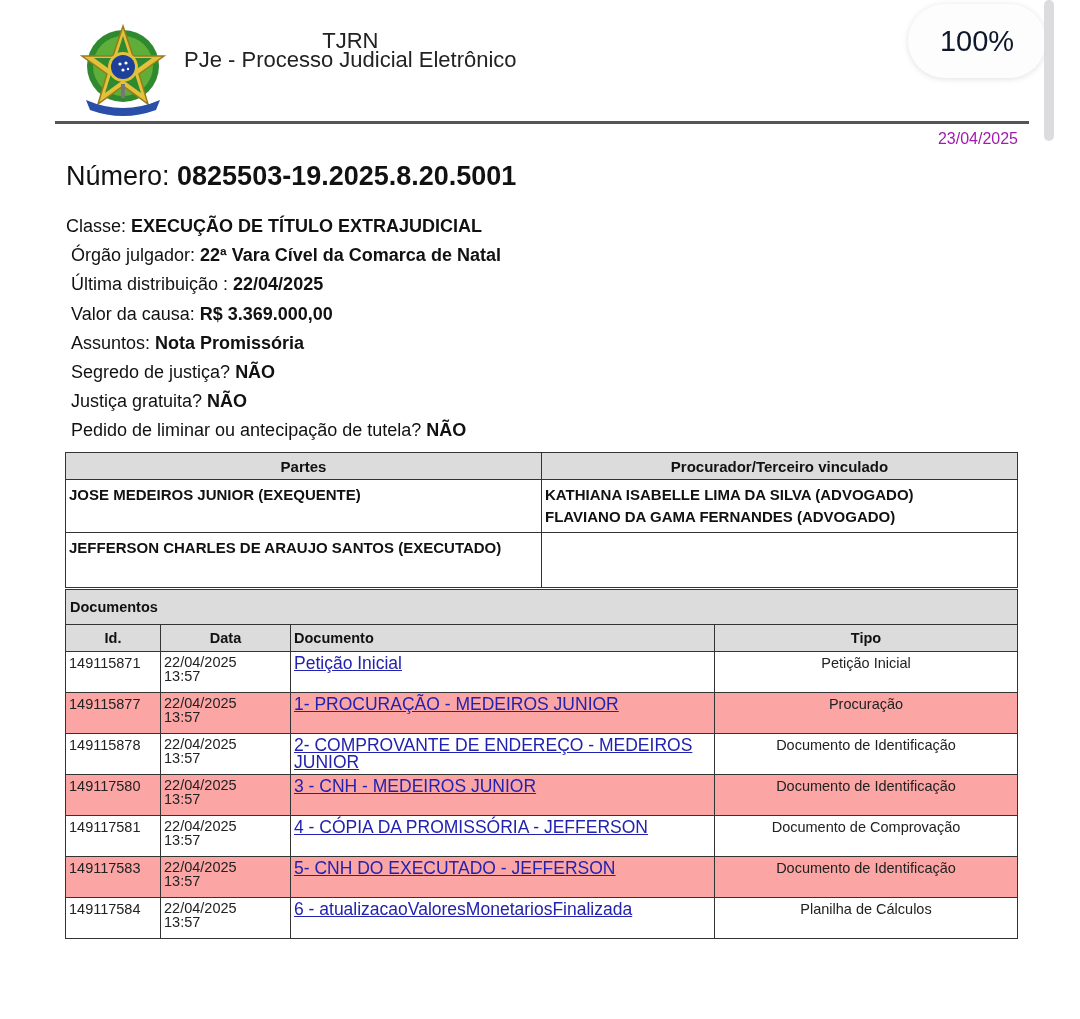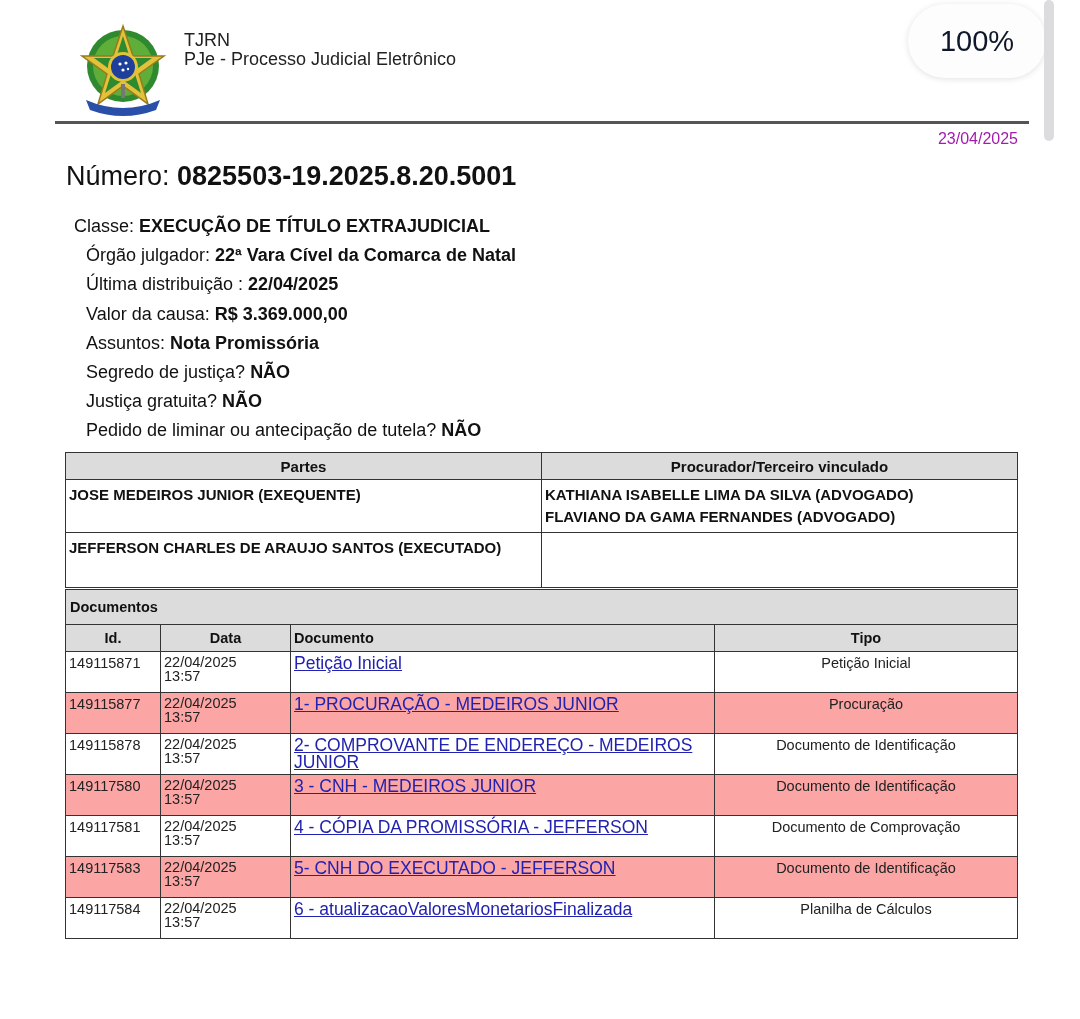--- a/index.html
+++ b/index.html
@@ -1,37 +1,37 @@
 <!DOCTYPE html>
 <html><head>
 <meta charset="utf-8">
 <style>
   html, body { margin: 0; padding: 0; background: #ffffff; }
   body {
     width: 1080px; height: 1019px; position: relative; overflow: hidden;
     font-family: "Liberation Sans", sans-serif; color: #111;
   }
   .emblem { position: absolute; left: 76px; top: 22px; width: 94px; height: 96px; }
-  .hdr-text { position: absolute; left: 184px; top: 31px; font-size: 18px; line-height: 19px; color: #222; }
+  .hdr-text { position: absolute; left: 184px; top: 31px; font-size: 22px; line-height: 19px; color: #222; text-align: center; }
   .hdr-rule { position: absolute; left: 55px; top: 121px; width: 974px; height: 3px; background: #555; }
   .print-date { position: absolute; right: 62px; top: 130px; font-size: 16px; color: #a21caf; }
   .zoom-pill {
     position: absolute; left: 908px; top: 4px; width: 138px; height: 74px;
     border-radius: 37px; background: #fdfdfd;
     box-shadow: 0 1px 6px rgba(0,0,0,0.12);
     display: flex; align-items: center; justify-content: center;
     font-size: 29px; color: #0f172a;
   }
   .scrollbar { position: absolute; left: 1044px; top: 0; width: 10px; height: 141px; background: #dcdcdf; border-radius: 5px; }
 
   .numero { position: absolute; left: 66px; top: 161px; font-size: 27px; color: #111; }
   .numero b { font-weight: bold; }
-  .info { position: absolute; left: 74px; top: 212px; font-size: 18px; line-height: 29.2px; }
+  .info { position: absolute; left: 66px; top: 212px; font-size: 18px; line-height: 29.2px; }
   .info .row { white-space: nowrap; }
-  .info .row.indent { padding-left: 5px; margin-left: 7px; }
+  .info .row.indent { padding-left: 5px; }
   .info b { font-weight: bold; }
 
   table { border-collapse: collapse; position: absolute; left: 65px; width: 953px; table-layout: fixed; }
   td, th { border: 1.5px solid #333; vertical-align: top; }
   .partes { top: 452px; font-size: 15px; }
   .partes th { background: #dcdcdc; font-weight: bold; height: 26px; vertical-align: middle; padding: 0; }
   .partes td { font-weight: bold; padding: 4px 3px 0 3px; line-height: 22px; height: 48px; }
   .partes td.tall { height: 50px; }
 
   .docs { top: 589px; font-size: 14.5px; }

